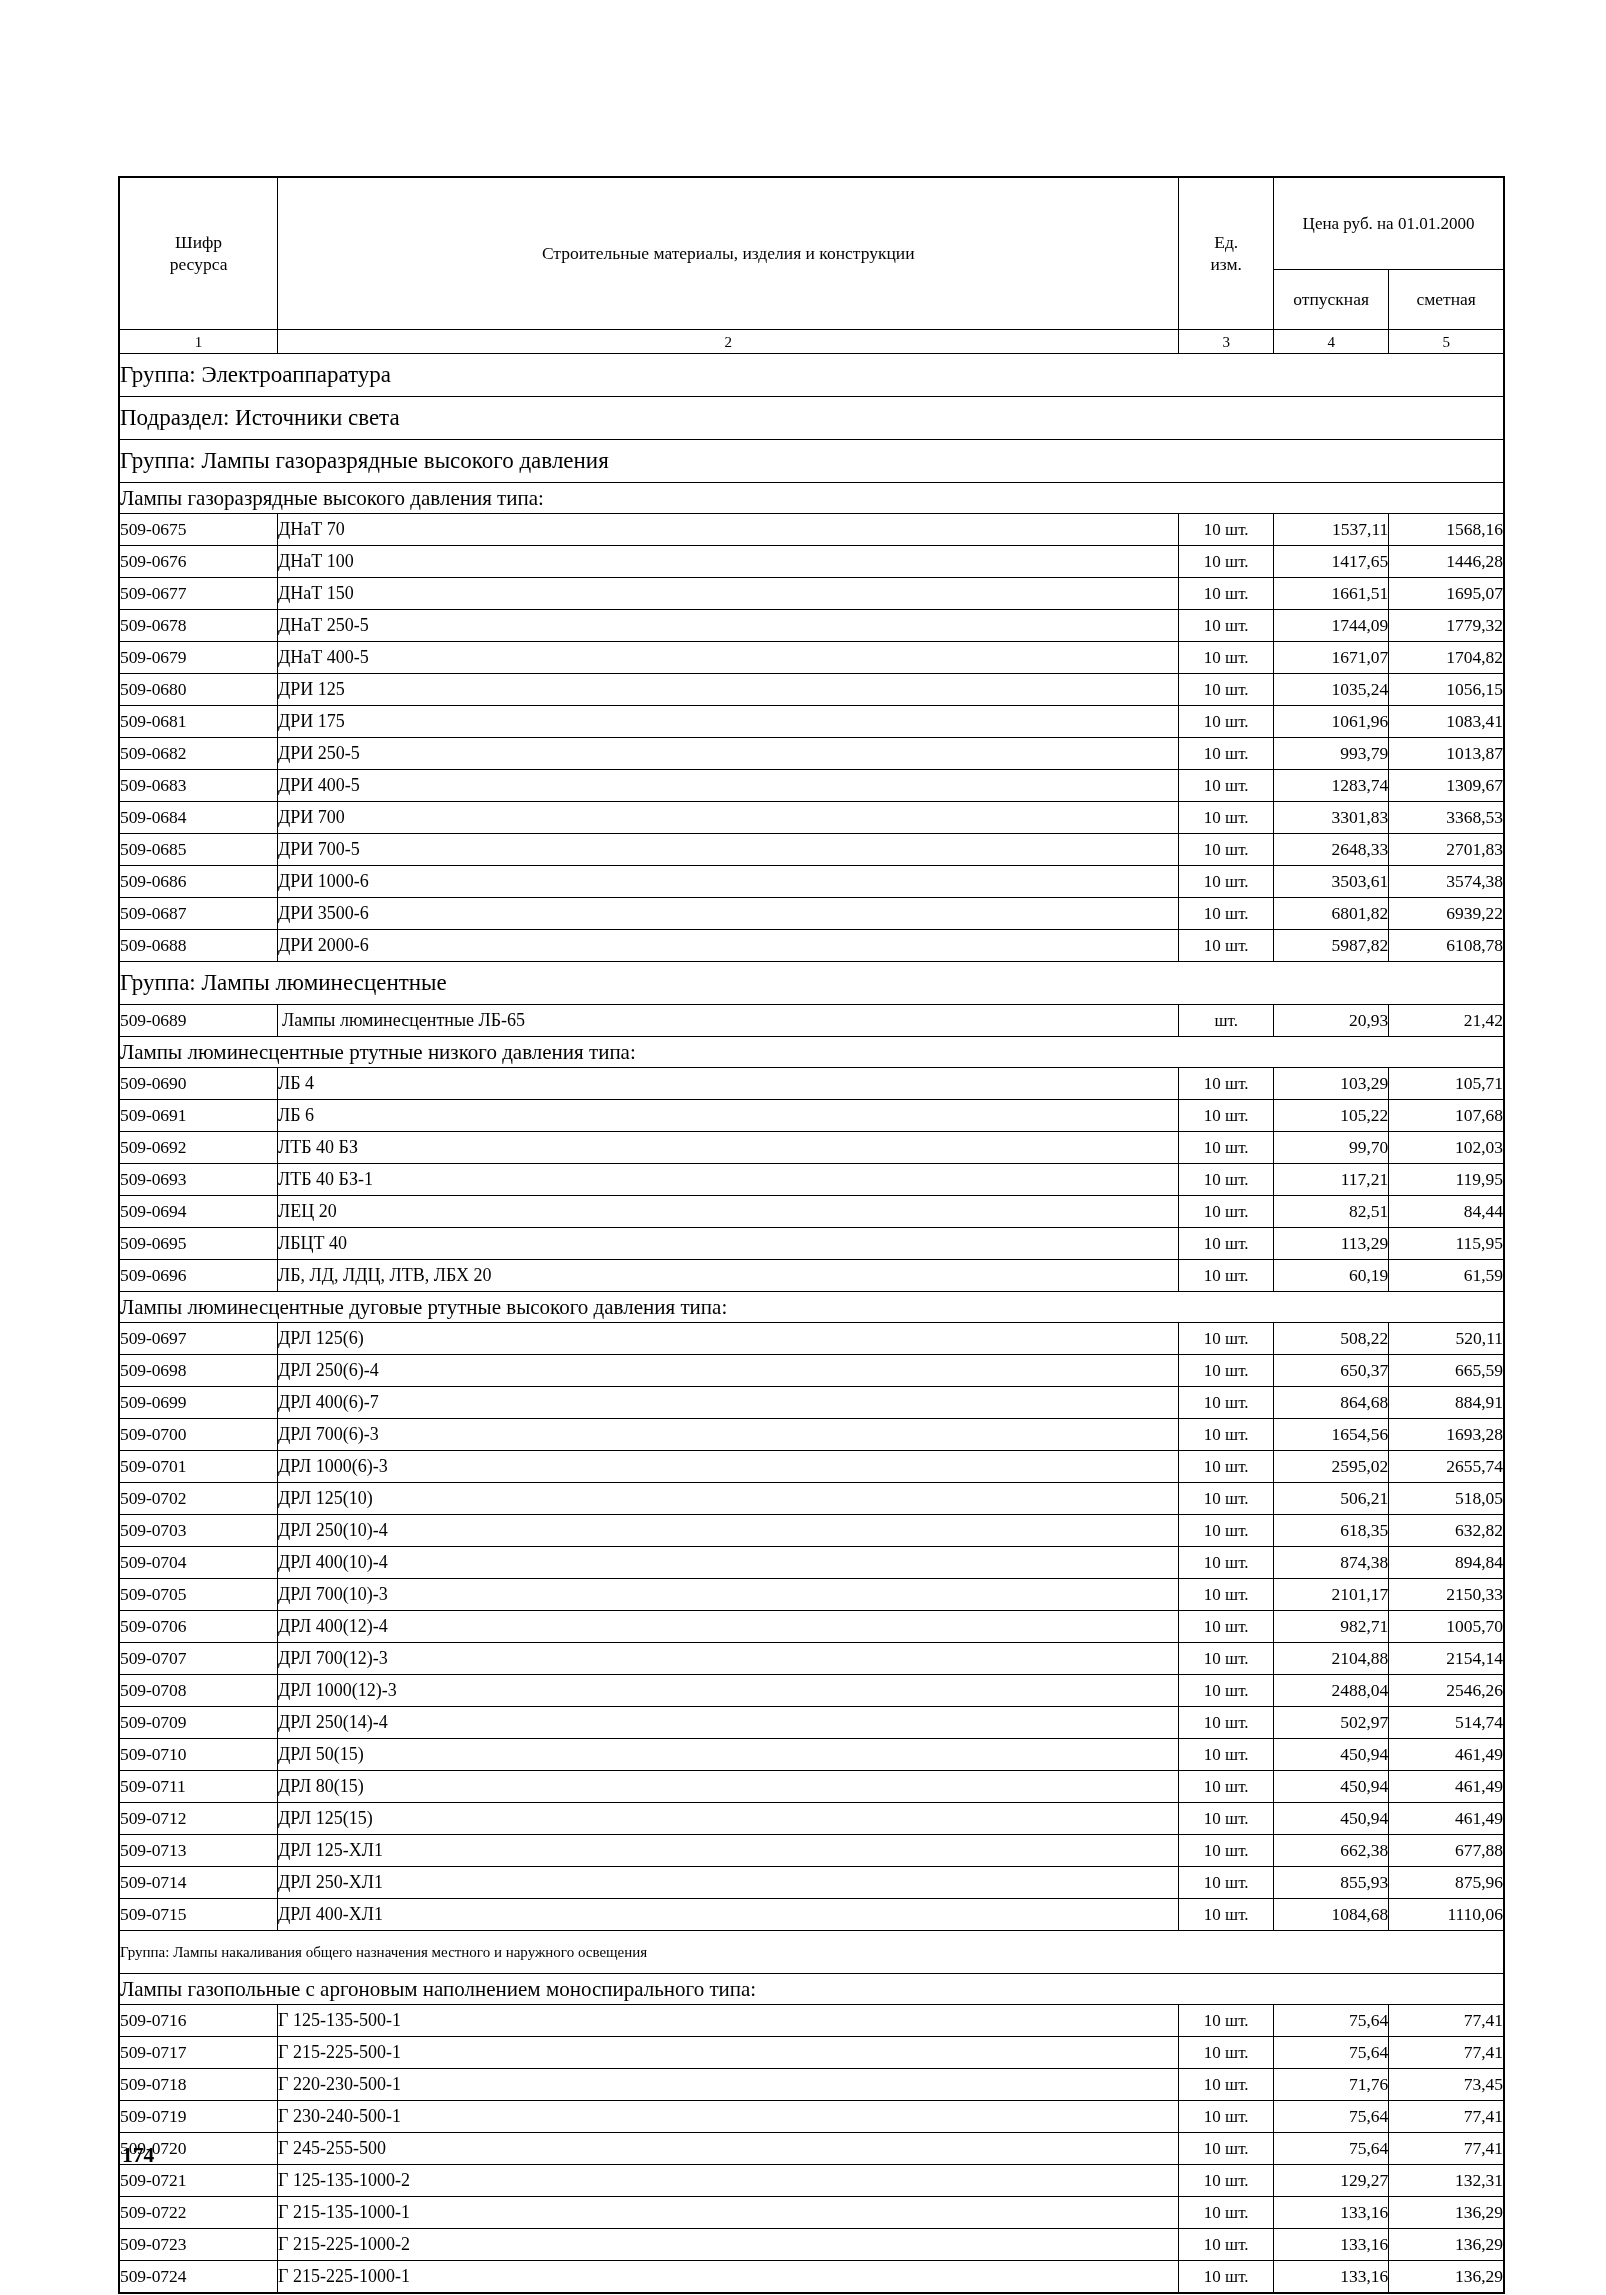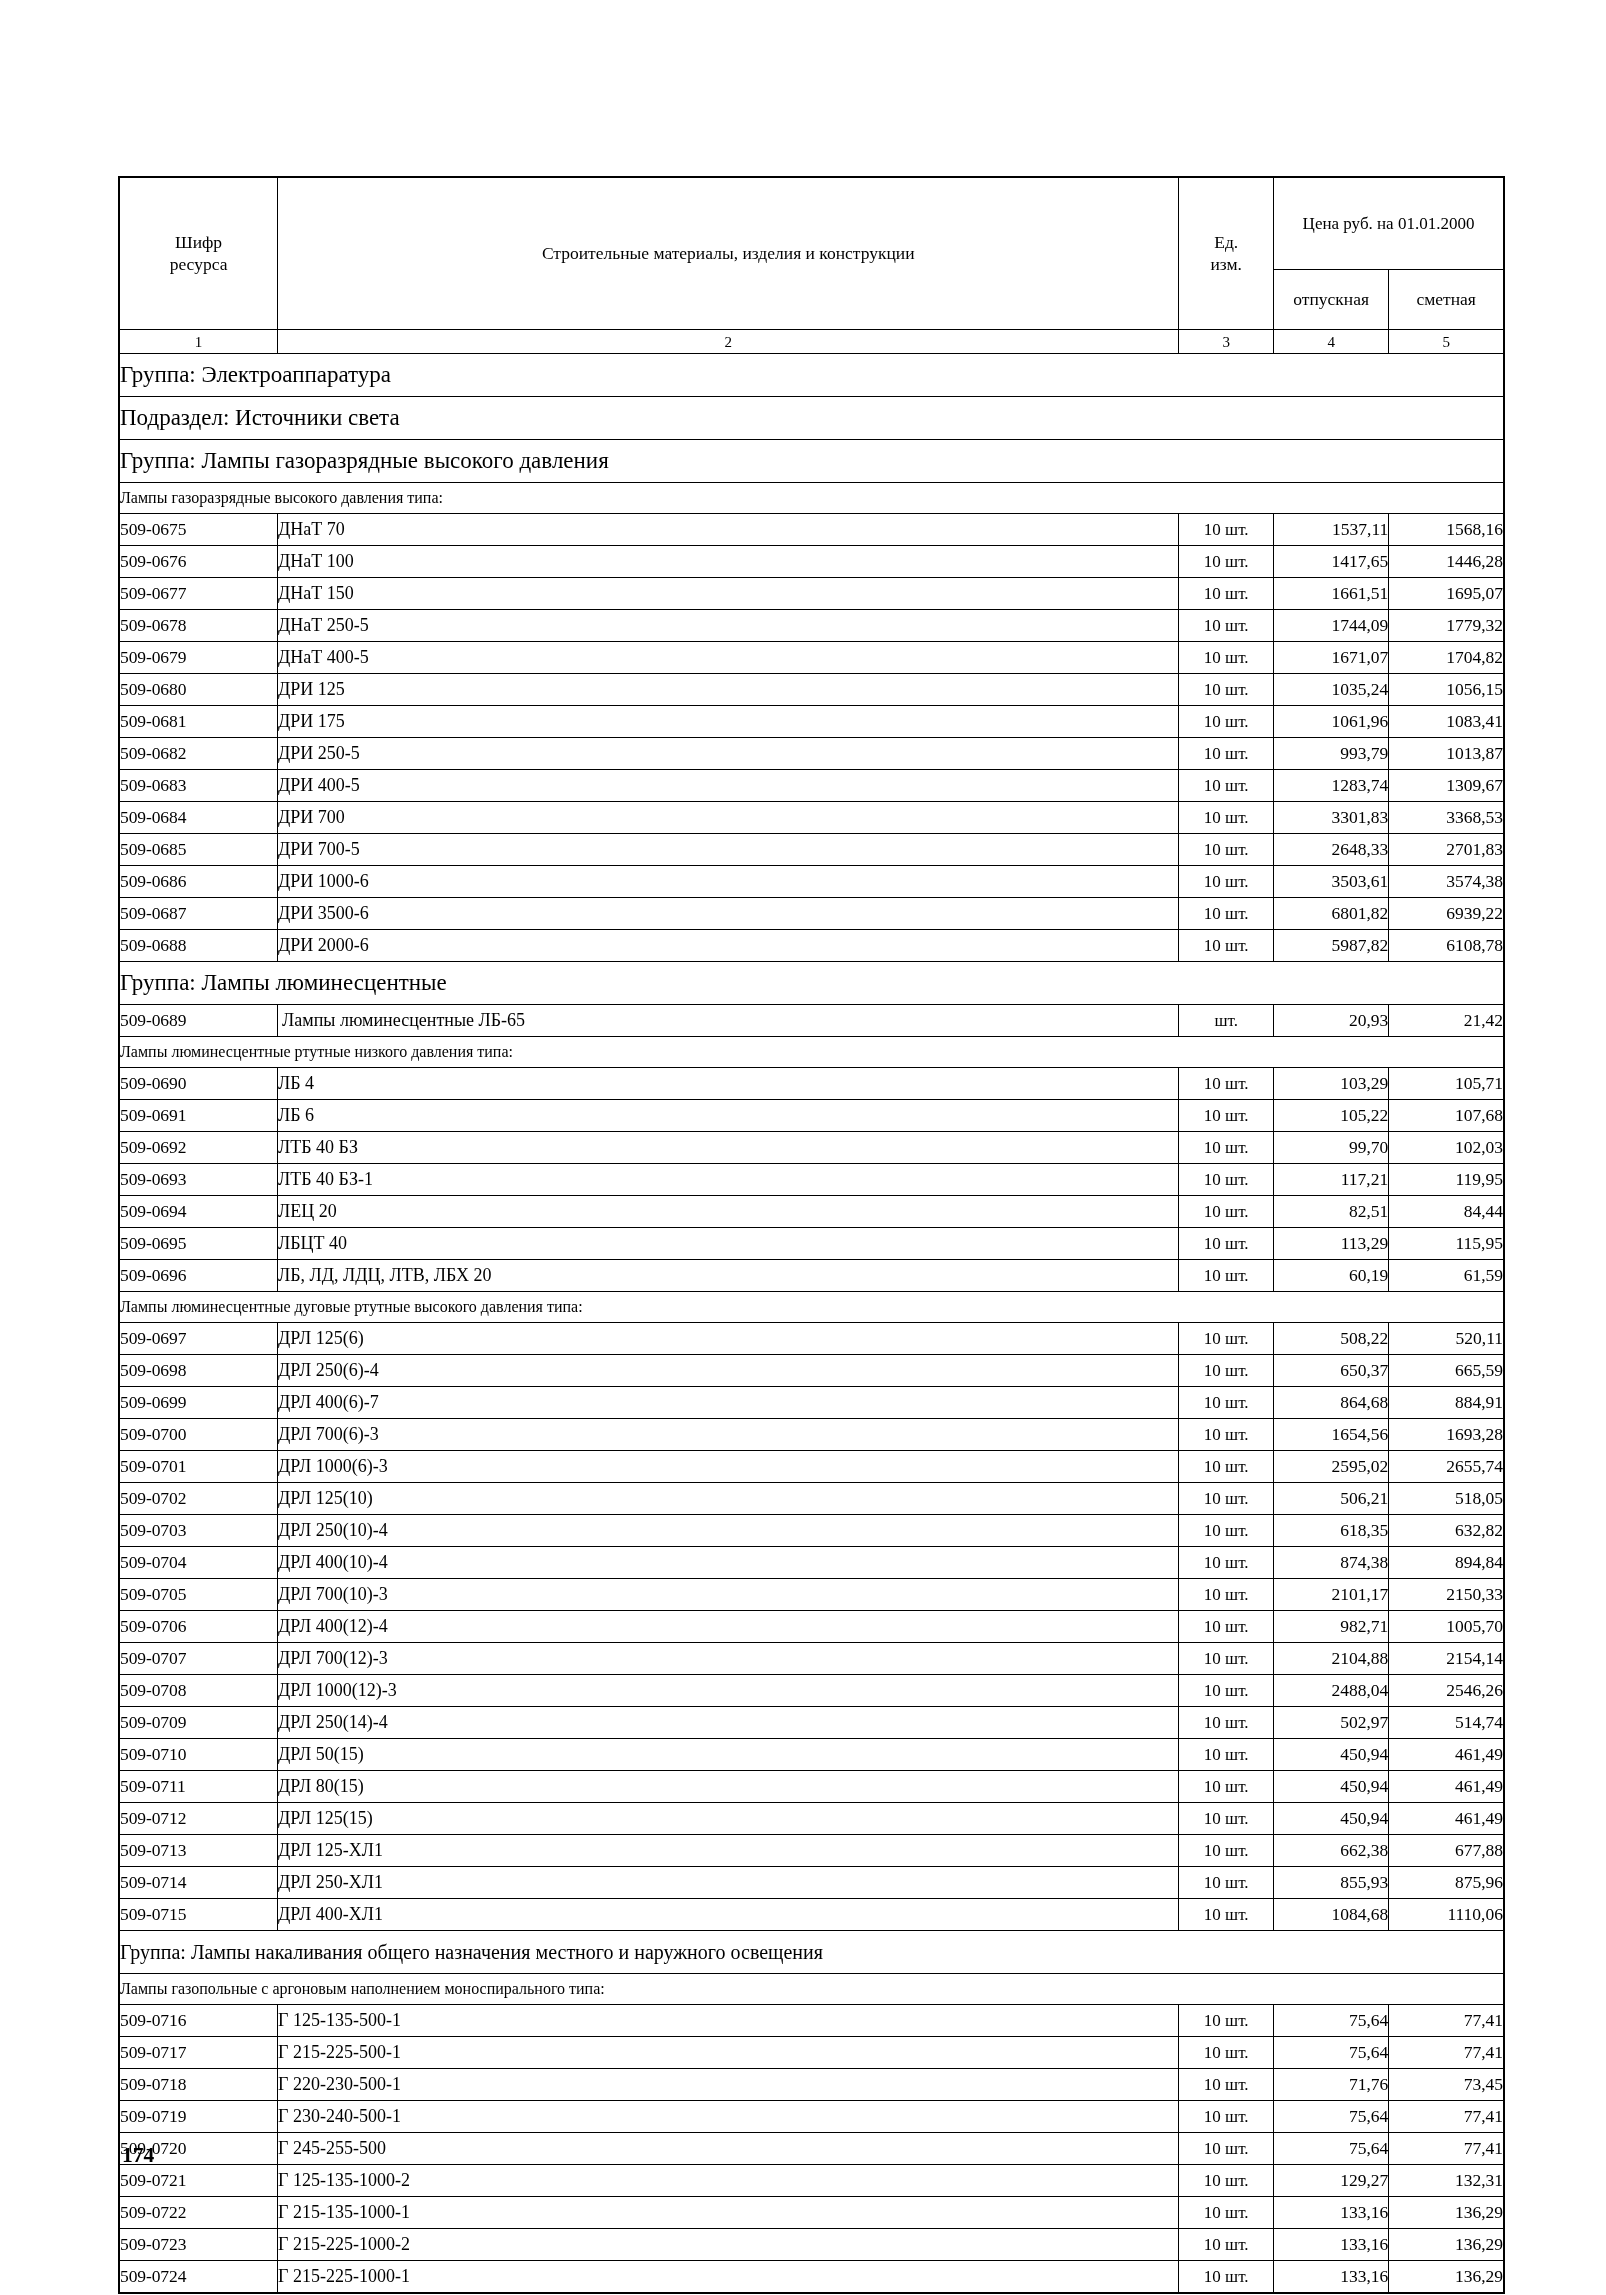--- a/index.html
+++ b/index.html
@@ -92,26 +92,26 @@
     height: 23px;
     line-height: 20px;
   }
 
   
   .banner td {
     font-weight: bold;
     height: 42px;
   }
   .banner-lg { font-size: 23px; }
-  .banner-md { font-size: 20px; margin-top: 14px; }
+  .banner-md { font-size: 15px; margin-top: 14px; }
 
   
   .subtitle td {
     height: 30px;
-    font-size: 16px;
+    font-size: 21px;
     padding-left: 8px;
     text-align: left;
     margin-left: 48px;
   }
 
   
   tr.data td { height: 31px; }
   td.code {
     text-align: left;
     font-size: 17.5px;

